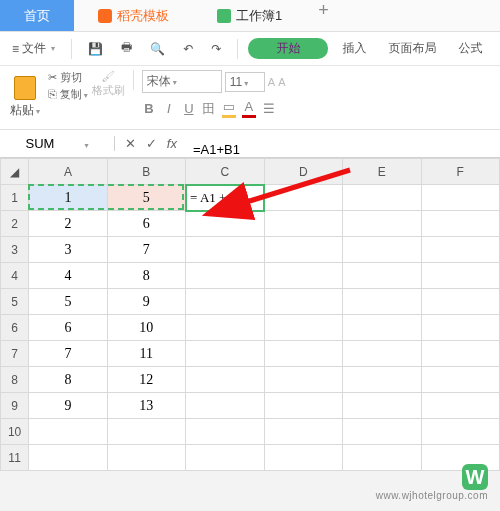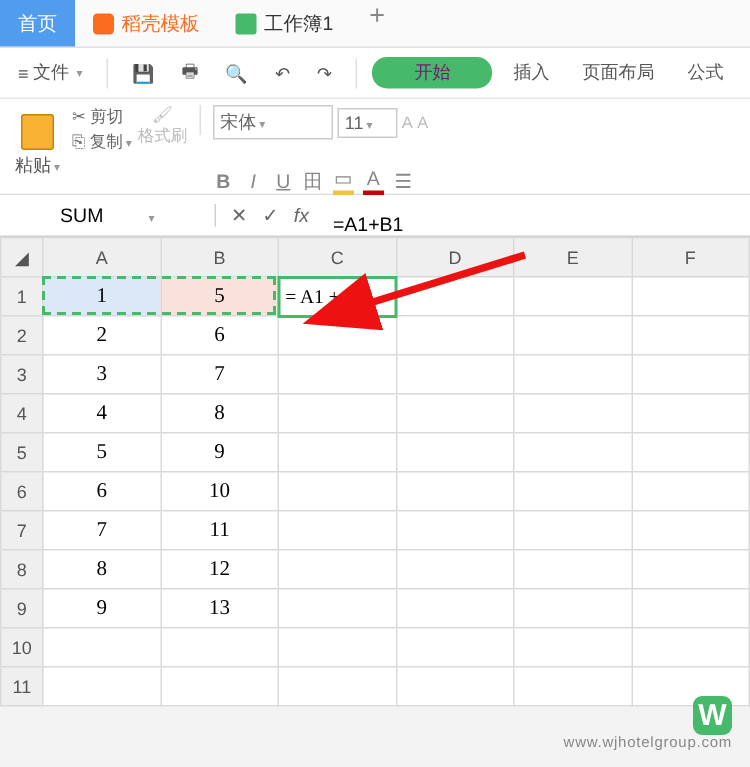--- a/index.html
+++ b/index.html
@@ -1,20 +1,20 @@
 <!DOCTYPE html>
 <html><head>
 <meta charset="utf-8">
 <style>
   * { box-sizing: border-box; margin: 0; padding: 0; font-family: "Microsoft YaHei", Arial, sans-serif; }
   body { width: 500px; height: 511px; background: #f3f3f3; overflow: hidden; position: relative; }
 
   
   .title-tabs { display: flex; height: 32px; background: #fafafa; border-bottom: 1px solid #e0e0e0; }
-  .title-tab { display: flex; align-items: center; padding: 0 12px; font-size: 13px; color: #333; gap: 5px; }
+  .title-tab { display: flex; align-items: center; padding: 0 24px; font-size: 13px; color: #333; gap: 5px; }
   .title-tab.home { background: #529cef; color: #fff; }
   .title-tab.template .ico { width: 14px; height: 14px; background: #fb6b1f; border-radius: 3px; display: inline-block; }
   .title-tab.template { color: #fb6b1f; }
   .title-tab.doc { color: #333; text-align: center; }
   .title-tab.doc .ico { width: 14px; height: 14px; background: #47b96b; border-radius: 2px; display: inline-block; }
   .plus { padding: 0 12px; color: #888; font-size: 18px; }
 
   
   .menubar { display: flex; align-items: center; height: 34px; padding: 0 6px; gap: 6px; background: #fff; border-bottom: 1px solid #e6e6e6; font-size: 12px; color: #555; }
   .menu-btn { padding: 2px 6px; display: inline-flex; align-items: center; gap: 3px; }
@@ -30,21 +30,21 @@
   .paste-big { display: flex; flex-direction: column; align-items: center; justify-content: center; width: 38px; gap: 2px; font-size: 12px; color: #555; text-align: center; }
   .paste-big .ico { width: 22px; height: 24px; background: #f9b233; border: 1px solid #c78400; border-radius: 2px; }
   .fmt-brush { display: flex; flex-direction: column; align-items: center; font-size: 11px; color: #bbb; }
   .font-sel { min-width: 80px; border: 1px solid #ccc; font-size: 12px; padding: 2px 4px; background: #fff; }
   .size-sel { min-width: 40px; border: 1px solid #ccc; font-size: 12px; padding: 2px 4px; background: #fff; }
   .fmt-row { display: flex; gap: 6px; color: #888; font-size: 13px; align-items: center; }
   .fmt-row span { min-width: 14px; text-align: center; }
 
   
   .formula-bar { display: flex; align-items: center; height: 28px; background: #fff; border-bottom: 1px solid #d0d0d0; font-size: 13px; }
-  .name-box { width: 144px; border-right: 1px solid #d0d0d0; padding: 0 8px; display: flex; align-items: center; justify-content: center; font-family: Arial; }
+  .name-box { width: 115px; border-right: 1px solid #d0d0d0; padding: 0 8px; display: flex; align-items: center; justify-content: center; font-family: Arial; }
   .name-box .drop::after { margin-left: 30px; }
   .fx-icons { display: flex; gap: 10px; padding: 0 10px; color: #666; font-family: serif; }
   .fx-input { flex: 1; padding: 0 6px; font-family: Arial; margin-top: 11px; }
 
   
   .grid-wrap { position: relative; background: #fff; }
   table.sheet { border-collapse: collapse; width: 100%; table-layout: fixed; }
   .sheet th, .sheet td { border: 1px solid #d9d9d9; height: 26px; font-size: 14px; font-family: "SimSun", "Times New Roman", serif; text-align: center; padding: 0; }
   .sheet th { background: #efefef; font-weight: normal; color: #555; font-size: 12px; font-family: Arial; }
   .sheet .corner { width: 28px; background: #efefef; }
@@ -112,21 +112,21 @@
     <div class="row">
       <span>⎘</span>
       <span class="drop">复制</span>
     </div>
   </div>
   <div class="fmt-brush">
     <span>🖌</span>
     <span>格式刷</span>
   </div>
   <span class="sep"></span>
-  <div class="tb-col" style="gap:18px">
+  <div class="tb-col" style="gap:6px">
     <div class="row">
       <div class="font-sel drop">宋体</div>
       <div class="size-sel drop">11</div>
       <span style="color:#bbb">A</span>
       <span style="color:#bbb;font-size:11px">A</span>
     </div>
     <div class="fmt-row">
       <span style="font-weight:bold">B</span>
       <span style="font-style:italic">I</span>
       <span style="text-decoration:underline">U</span>

